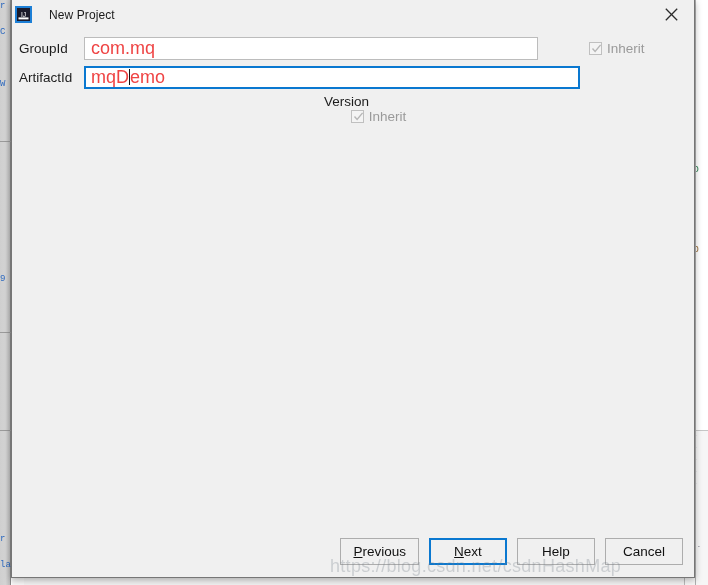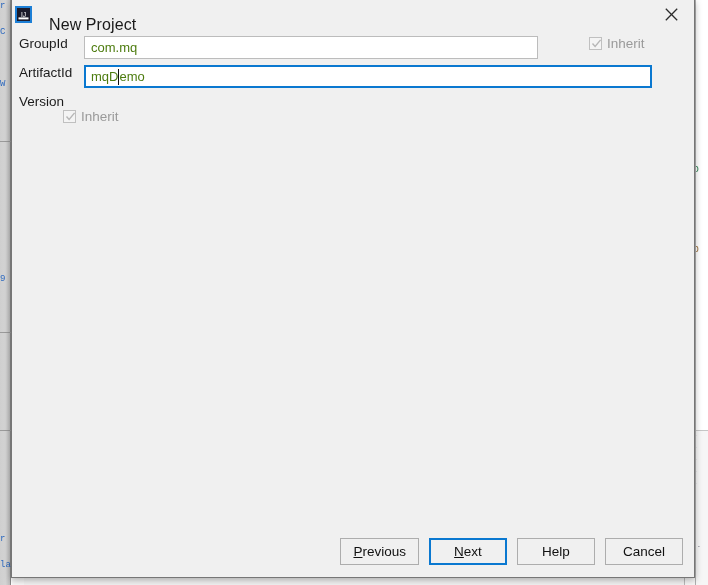--- a/index.html
+++ b/index.html
@@ -149,24 +149,24 @@
     box-sizing: border-box;
     display: flex;
     align-items: center;
     justify-content: center;
     overflow: hidden;
   }
   .app-icon svg { display: block; }
   .title-text {
     position: absolute;
     left: 37px;
-    top: 10px;
+    top: 0;
     height: 30px;
     line-height: 30px;
-    font-size: 16px;
+    font-size: 12px;
     color: #1a1a1a;
     letter-spacing: .1px;
     white-space: nowrap;
   }
   .close-btn {
     position: absolute;
     right: 0px;
     top: 0px;
     width: 46px;
     height: 29px;
@@ -182,52 +182,52 @@
     position: absolute;
     left: 0; right: 0;
     top: 30px;
   }
   .row {
     position: absolute;
     left: 0;
     right: 0;
     height: 24px;
     display: flex;
-    align-items: flex-start;
+    align-items: center;
   }
   .row.r1 { top: 6px; }
   .row.r2 { top: 35px; }
   .row.r3 { top: 64px; flex-direction: column; }
 
   .field-label {
     width: 72px;
     padding-left: 7px;
     box-sizing: border-box;
     font-size: 13.5px;
     color: #1c1c1c;
     white-space: nowrap;
   }
 
   .text-input {
     height: 23px;
     box-sizing: border-box;
     background: #ffffff;
     border: 1px solid #bcbcbc;
     font-family: "Liberation Sans", sans-serif;
-    font-size: 13px;
-    color: #4d7c0f;
+    font-size: 18px;
+    color: #ef4444;
     padding: 0 16px 0 6px;
     line-height: 21px;
     display: flex;
     align-items: center;
     outline: none;
     position: relative;
   }
   .text-input.wide-with-inherit { width: 454px; }
-  .text-input.wide-full { width: 568px; }
+  .text-input.wide-full { width: 496px; }
   .text-input.focused {
     border: 1px solid #0a78d0;
     box-shadow: inset 0 0 0 1px #0a78d0;
   }
   .caret {
     display: inline-block;
     width: 1px;
     height: 16px;
     background: #111;
     vertical-align: middle;
@@ -476,14 +476,15 @@
       <div class="btn">
           <span>Help</span>
         </div>
       <div class="btn">
           <span>Cancel</span>
         </div>
     </div>
 
   </div>
 
+  <div class="watermark">https://blog.csdn.net/csdnHashMap</div>
 
 </div>
 
 </body></html>

